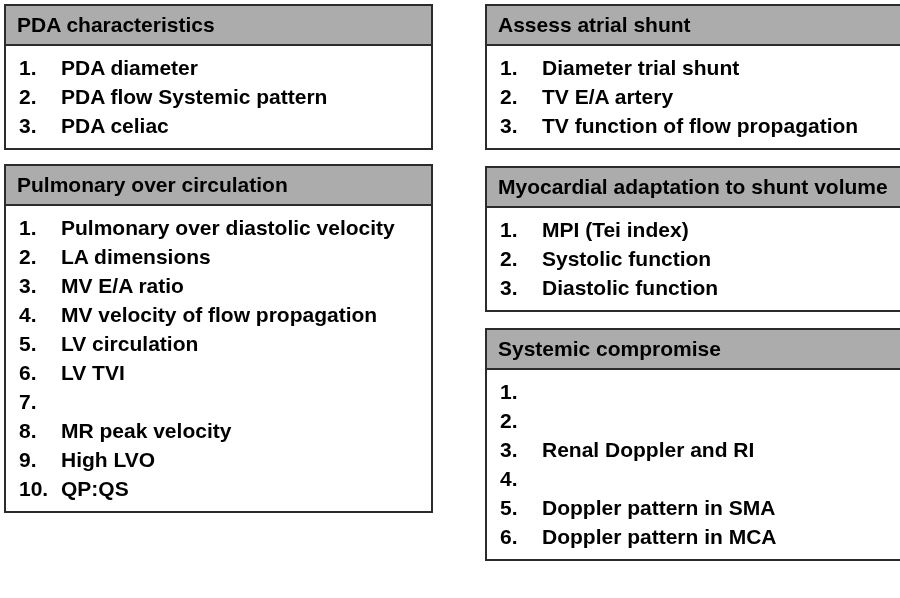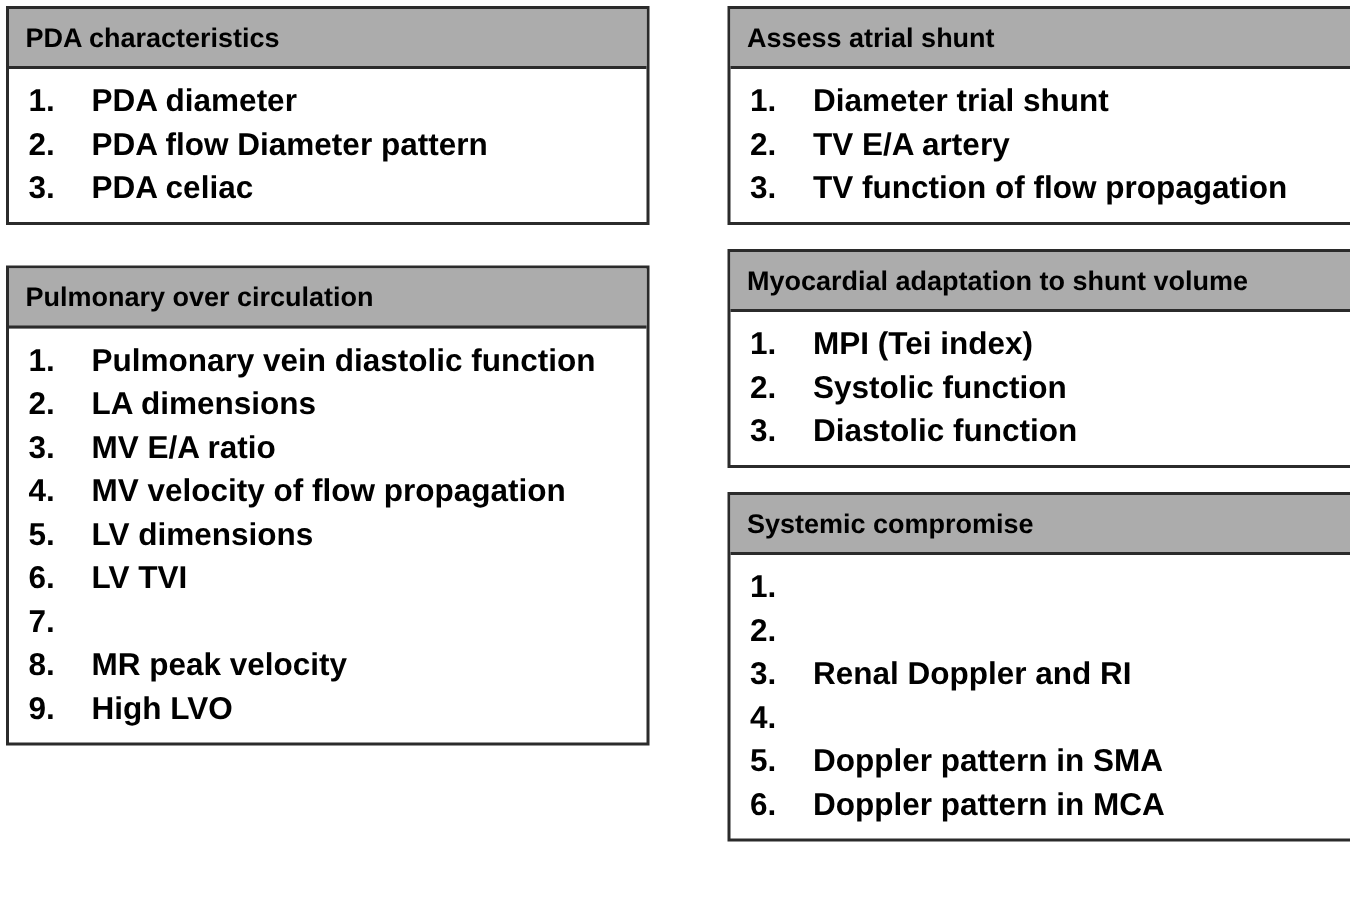--- a/index.html
+++ b/index.html
@@ -27,26 +27,26 @@
     flex-direction: column;
   }
   .column-left  { left: 4px;   width: 429px; }
   .column-right { left: 485px; width: 432px; }
   .box {
     border: 2px solid var(--border);
     background: #ffffff;
     color: var(--text);
   }
   .box + .box { margin-top: 16px; }
-  .column-left .box + .box { margin-top: 27px; }
+  .column-left .box + .box { margin-top: 14px; }
   .box-header {
     background: var(--header-bg);
     border-bottom: 2px solid var(--border);
     padding: 5px 11px 5px 11px;
-    font-size: 18px;
+    font-size: 21px;
     font-weight: bold;
     line-height: 28px;
     color: var(--text);
   }
   .box-list {
     list-style: none;
     padding: 7px 10px 8px 13px;
   }
   .box-list li {
     display: flex;
@@ -71,67 +71,71 @@
   <div class="column column-left">
     <section class="box">
       <header class="box-header">PDA characteristics</header>
       <ol class="box-list">
           <li>
             <span class="num">1.</span>
             <span class="txt">PDA diameter</span>
           </li>
           <li>
             <span class="num">2.</span>
-            <span class="txt">PDA flow Diameter pattern</span>
+            <span class="txt">PDA flow Systemic pattern</span>
           </li>
           <li>
             <span class="num">3.</span>
             <span class="txt">PDA celiac</span>
           </li>
         </ol>
     </section>
 
     <section class="box">
       <header class="box-header">Pulmonary over circulation</header>
       <ol class="box-list">
           <li>
             <span class="num">1.</span>
-            <span class="txt">Pulmonary vein diastolic function</span>
+            <span class="txt">Pulmonary over diastolic velocity</span>
           </li>
           <li>
             <span class="num">2.</span>
             <span class="txt">LA dimensions</span>
           </li>
           <li>
             <span class="num">3.</span>
             <span class="txt">MV E/A ratio</span>
           </li>
           <li>
             <span class="num">4.</span>
             <span class="txt">MV velocity of flow propagation</span>
           </li>
           <li>
             <span class="num">5.</span>
-            <span class="txt">LV dimensions</span>
+            <span class="txt">LV circulation</span>
           </li>
           <li>
             <span class="num">6.</span>
             <span class="txt">LV TVI</span>
           </li>
           <li>
             <span class="num">7.</span>
           </li>
           <li>
             <span class="num">8.</span>
             <span class="txt">MR peak velocity</span>
           </li>
           <li>
             <span class="num">9.</span>
             <span class="txt">High LVO</span>
           </li>
+          <li>
+            <span class="num">10.</span>
+            <span class="txt">QP:QS</span>
+          </li>
         </ol>
     </section>
   </div>
 
   <div class="column column-right">
     <section class="box">
       <header class="box-header">Assess atrial shunt</header>
       <ol class="box-list">
           <li>
             <span class="num">1.</span>

